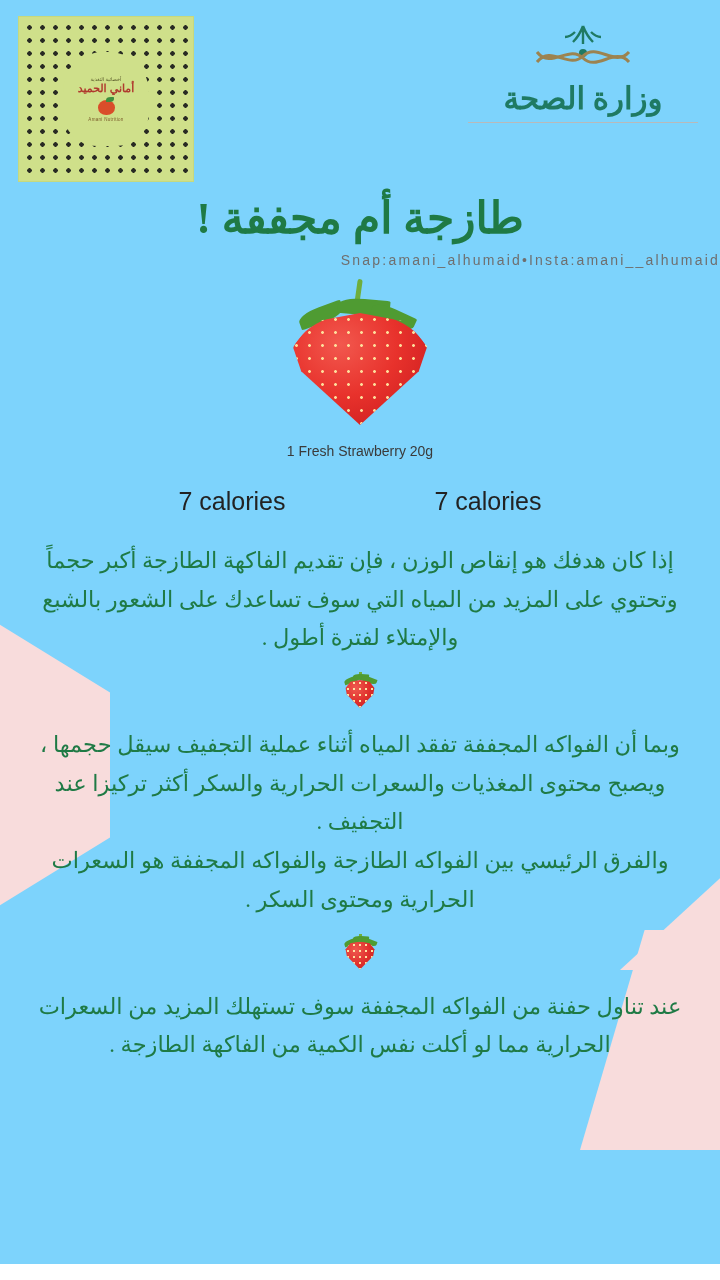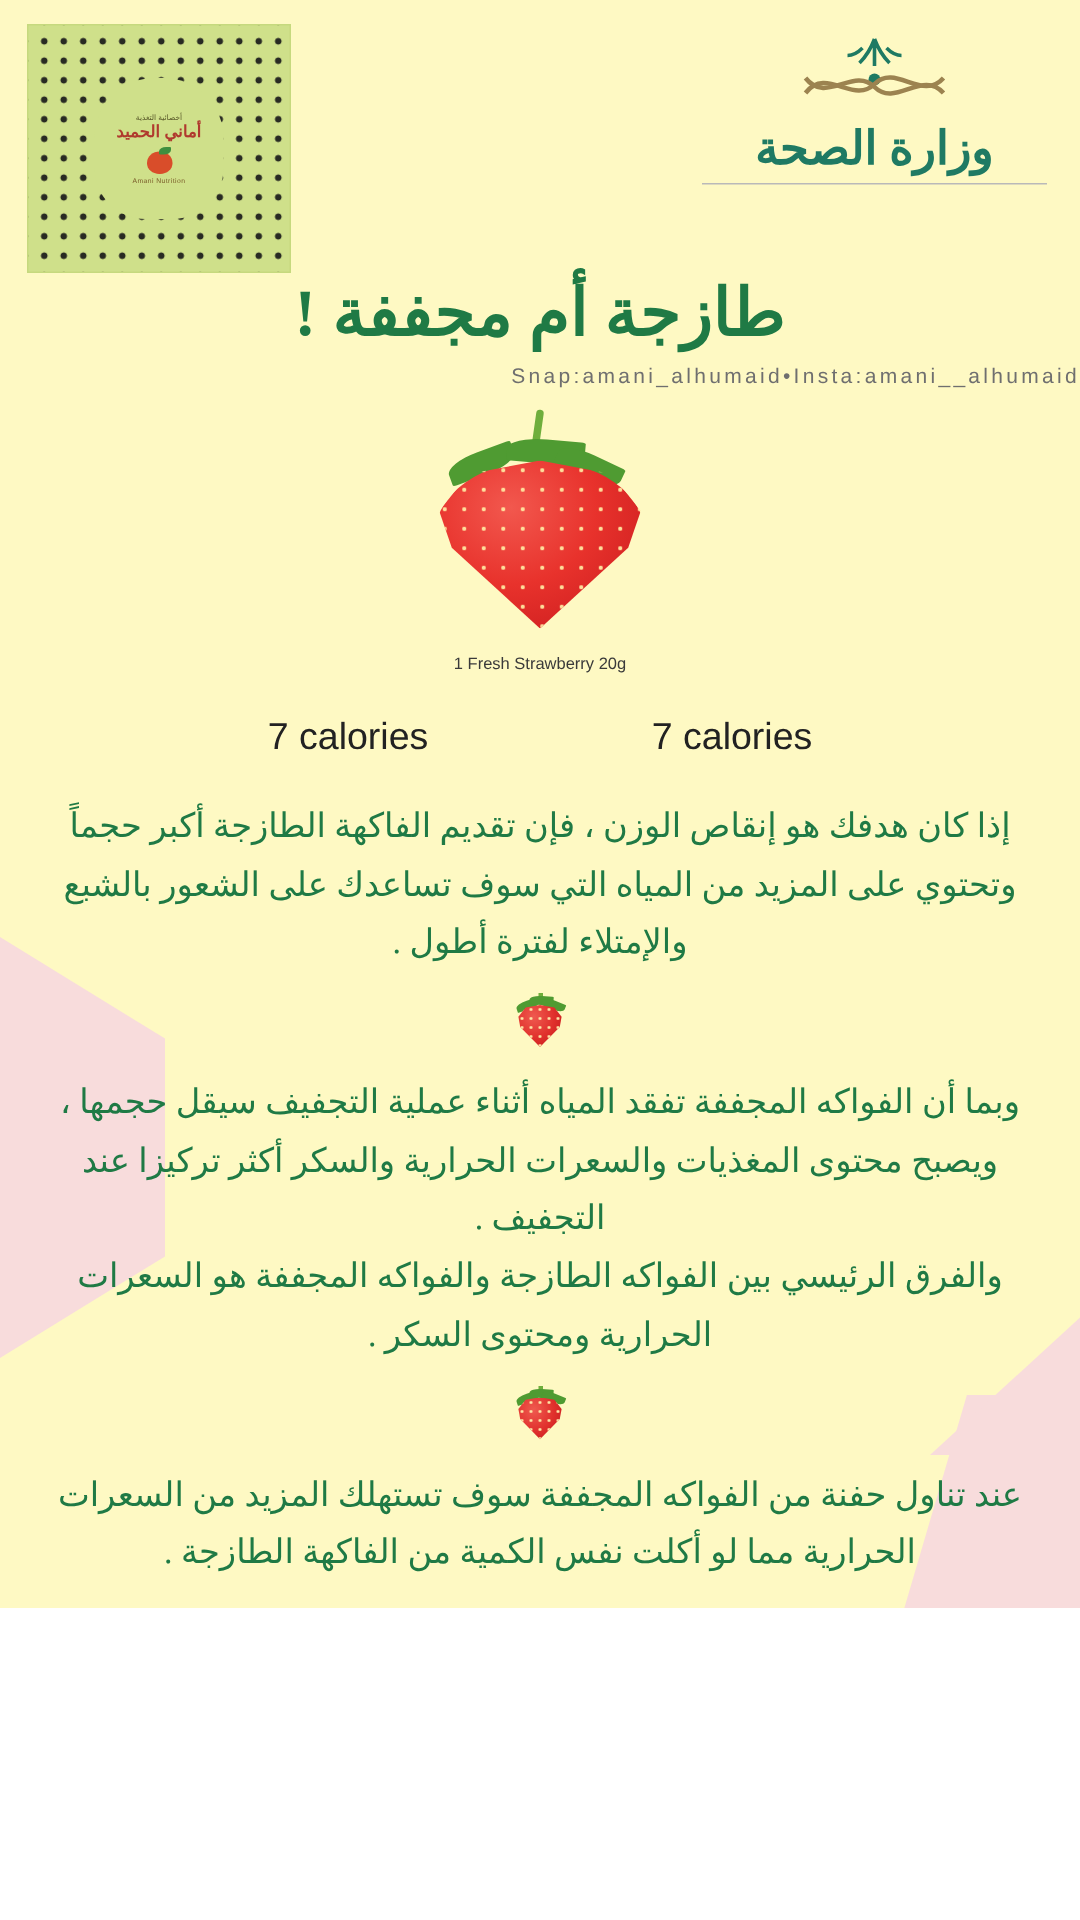--- a/index.html
+++ b/index.html
@@ -8,22 +8,22 @@
     width: 720px;
     height: 1280px;
     background: #ffffff;
     font-family: "Liberation Sans", sans-serif;
     overflow: hidden;
   }
 
   .page {
     position: relative;
     width: 720px;
-    height: 1072px;
-    background: #fef9c3;
+    height: 1264px;
+    background: #7dd3fc;
     overflow: hidden;
   }
 
   
   .wedge {
     position: absolute;
     background: #f8dcdc;
     z-index: 0;
   }
   .wedge-left {
@@ -161,20 +161,21 @@
   
   .title {
     position: relative;
     z-index: 2;
     text-align: center;
     direction: rtl;
     font-family: "Liberation Serif", serif;
     font-weight: bold;
     font-size: 44px;
     color: #1f7a45;
+    margin-top: 10px;
   }
   .handles {
     position: relative;
     z-index: 2;
     text-align: right;
     font-size: 14px;
     color: #6f6f6f;
     letter-spacing: 2.2px;
     margin-top: 8px;
   }
@@ -253,21 +254,21 @@
   .dried-berry .seeds {
     position: absolute;
     left: 10px; top: 100px;
     width: 62px; height: 46px;
     background-image: radial-gradient(circle, rgba(255,215,150,.8) 0.9px, transparent 1.2px);
     background-size: 9px 9px;
     clip-path: polygon(50% 100%, 6% 54%, 4% 26%, 26% 4%, 58% 2%, 90% 16%, 98% 44%, 86% 70%);
   }
 
   .caption {
-    font-size: 11px;
+    font-size: 14px;
     color: #3a3a3a;
     margin-top: 16px;
   }
 
   .calories-row {
     position: relative;
     z-index: 2;
     display: flex;
     justify-content: center;
     gap: 96px;

